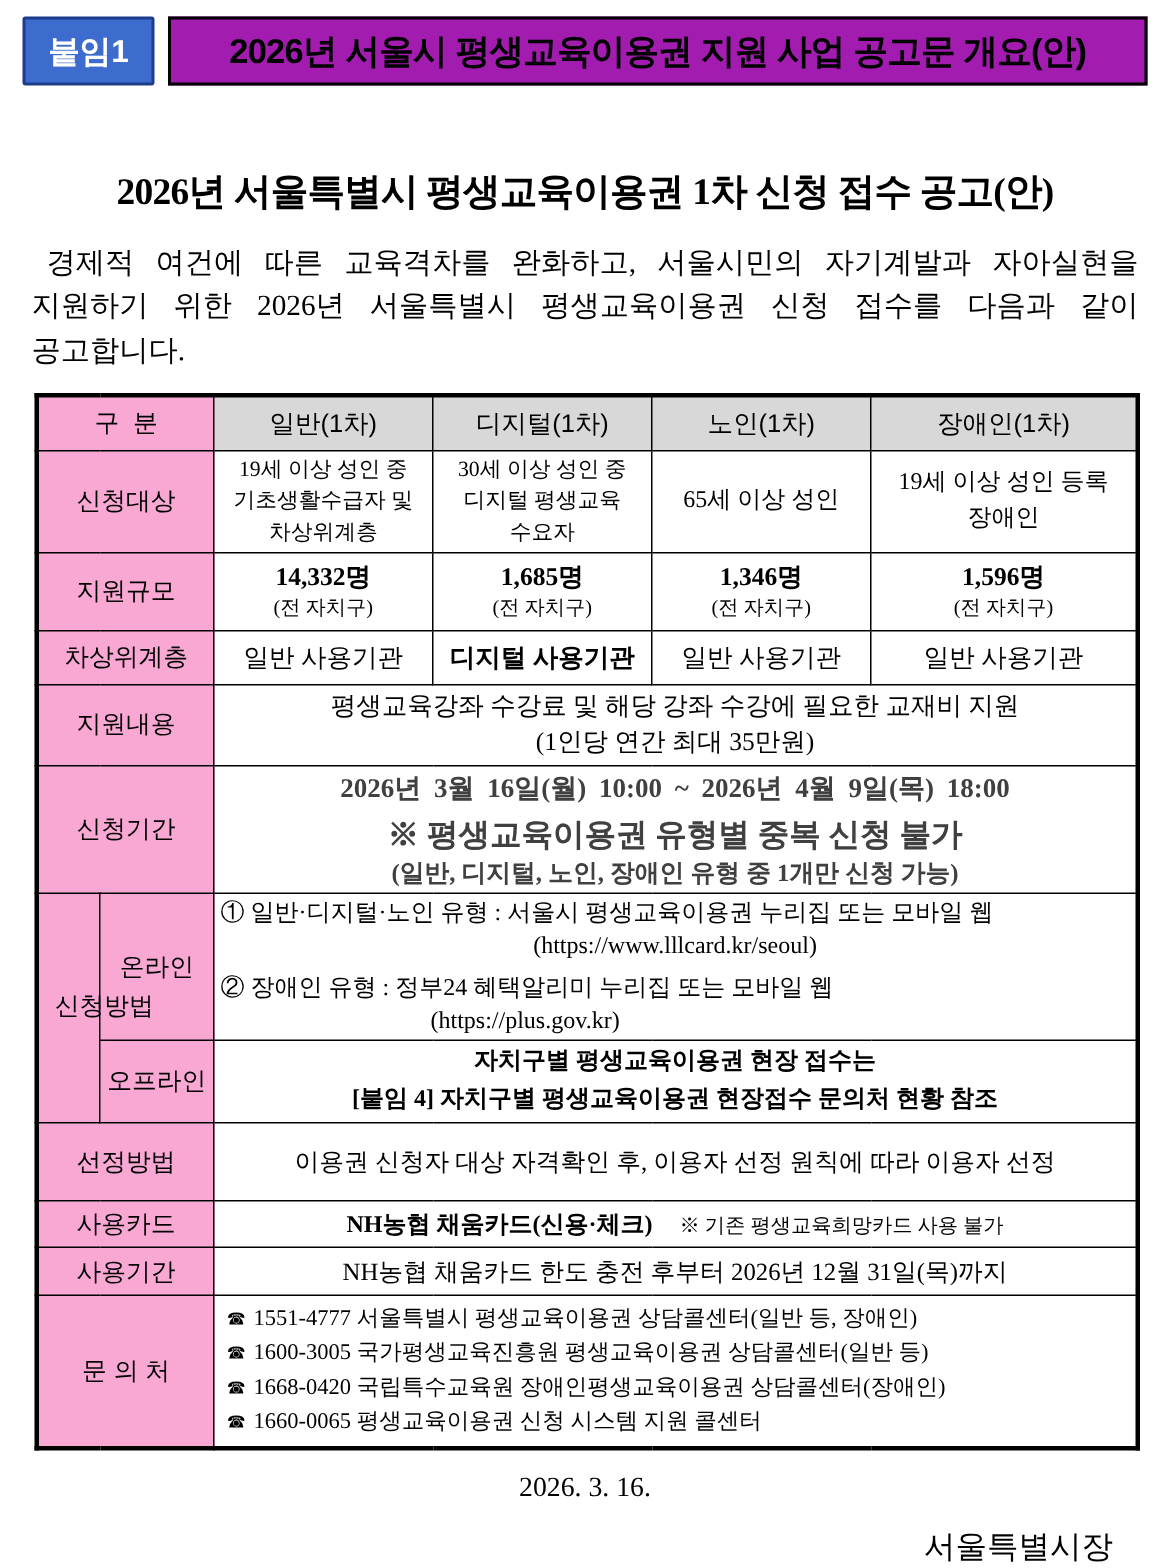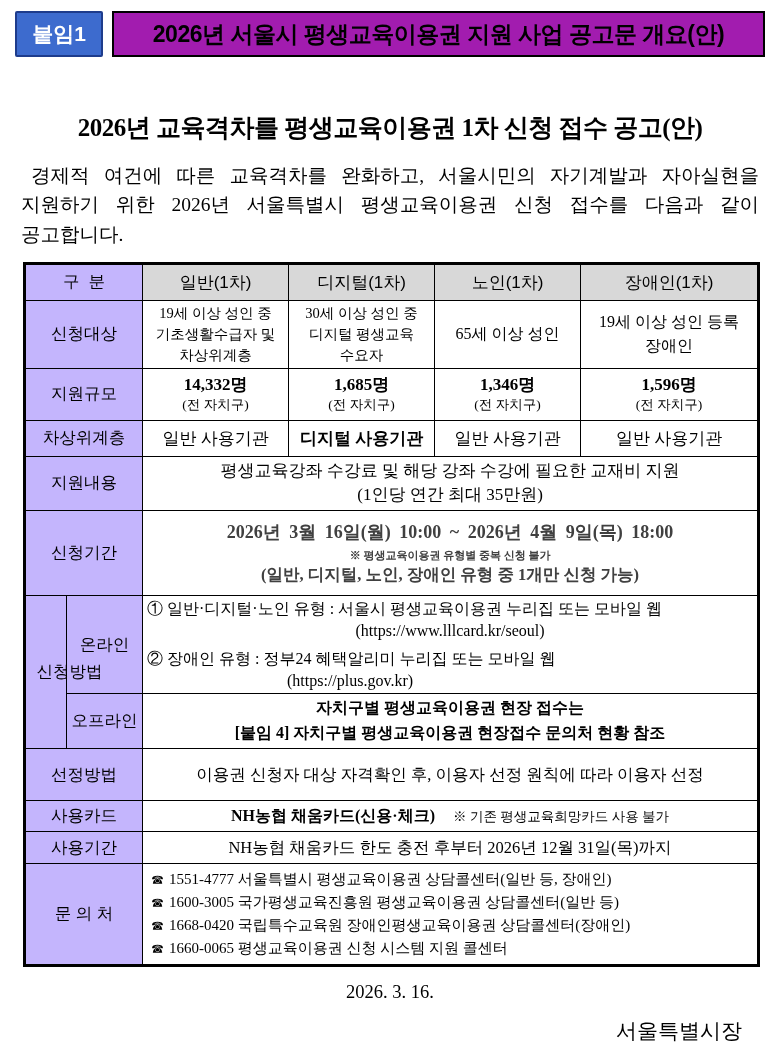--- a/index.html
+++ b/index.html
@@ -37,21 +37,21 @@
     text-align:justify;word-break:keep-all;text-indent:10px;
   }
   
   table.doc{
     margin:13px 0 0 23px;width:734px;
     border-collapse:collapse;table-layout:fixed;
     border:3px solid #000;
   }
   table.doc td{border:1.5px solid #000;padding:2px 4px;vertical-align:middle;}
   td.lbl{
-    background:#c4b5fd;text-align:center;
+    background:#f9a8d4;text-align:center;
     font-family:"Liberation Sans","DejaVu Sans",sans-serif;
     font-size:16.5px;white-space:pre;
   }
   td.hcell{
     background:#d8d8d8;text-align:center;
     font-family:"Liberation Sans","DejaVu Sans",sans-serif;
     font-size:17px;
   }
   td.c{text-align:center;word-break:keep-all;}
   .r-header td{height:31px;}
@@ -68,21 +68,21 @@
   .r-contact td{height:90px;}
   .target-small{font-size:14.5px;line-height:1.45;}
   .target-big{font-size:16px;line-height:1.5;}
   .scale-count{font-size:17px;font-weight:bold;line-height:1.2;}
   .scale-note{font-size:13.5px;line-height:1.3;}
   .org-cell{font-size:17px;}
   .org-bold{font-weight:bold;}
   .content-line{font-size:17px;line-height:1.45;text-align:center;}
   .period-cell{color:#404040;font-weight:bold;}
   .period-l1{font-size:18px;text-align:center;word-spacing:4px;line-height:1.4;}
-  .period-l2{font-size:11px;text-align:center;margin-top:3px;}
+  .period-l2{font-size:21px;text-align:center;margin-top:3px;}
   .period-l3{font-size:16.5px;text-align:center;margin-top:1px;}
   .vtext{
     width:1.15em;margin:0 auto;word-break:break-all;
     font-family:"Liberation Sans","DejaVu Sans",sans-serif;
     font-size:16.5px;line-height:1.8;text-align:center;
   }
   .online-item{font-size:16px;text-align:left;line-height:1.35;word-break:keep-all;}
   .online-url-center{font-size:16px;text-align:center;line-height:1.35;margin-bottom:7px;}
   .online-url-indent{font-size:16px;text-align:left;margin-left:140px;line-height:1.35;}
   .offline-line{font-size:16px;text-align:center;line-height:1.55;word-break:keep-all;font-weight:bold;}
@@ -101,21 +101,21 @@
 </head>
 <body>
 
 <div class="page">
 
   <div class="top-band">
     <div class="badge">붙임1</div>
     <div class="box-title">2026년 서울시 평생교육이용권 지원 사업 공고문 개요(안)</div>
   </div>
 
-  <div class="main-title">2026년 교육격차를 평생교육이용권 1차 신청 접수 공고(안)</div>
+  <div class="main-title">2026년 서울특별시 평생교육이용권 1차 신청 접수 공고(안)</div>
 
   <div class="intro">경제적 여건에 따른 교육격차를 완화하고, 서울시민의 자기계발과 자아실현을 지원하기 위한 2026년 서울특별시 평생교육이용권 신청 접수를 다음과 같이 공고합니다.</div>
 
   <table class="doc">
     <colgroup>
       <col style="width:42px">
         <col style="width:76px">
       <col style="width:146px">
         <col style="width:146px">
       <col style="width:146px">

